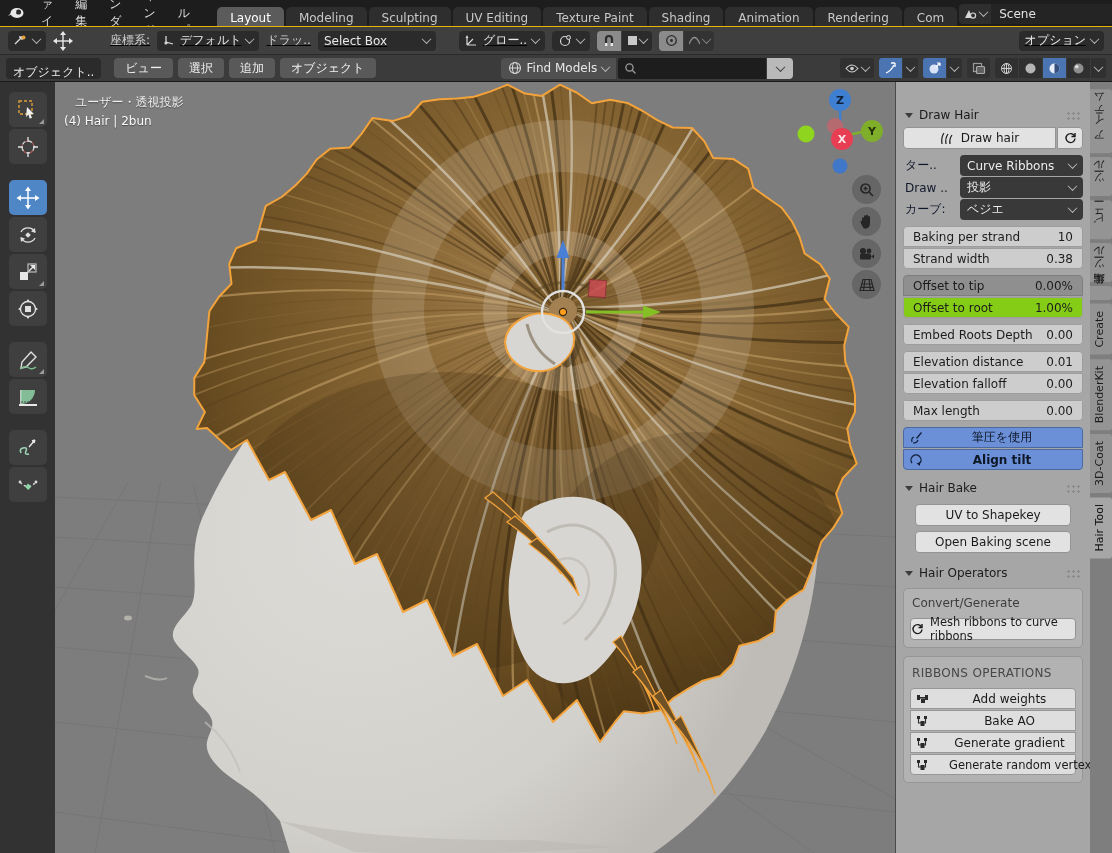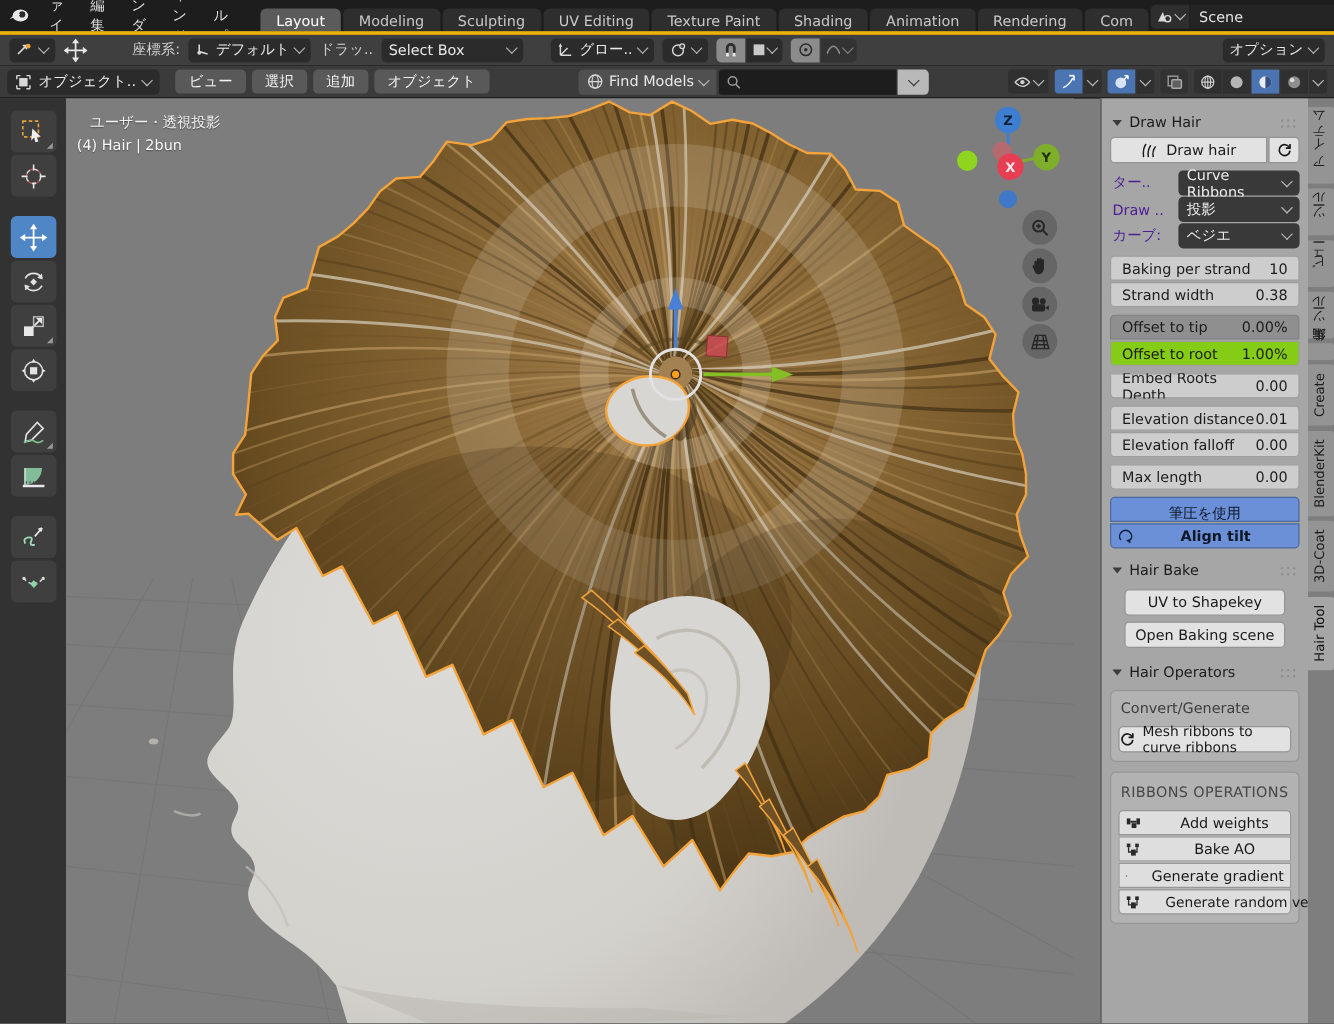--- a/index.html
+++ b/index.html
@@ -18,38 +18,38 @@
   .wtab { background:#2e2e2e; color:#c8c8c8; font-size:12px; padding:4px 13px 4px;
     border-radius:5px 5px 0 0; margin-right:2px; height:24px; white-space:nowrap; }
   .wtab.active { background:#5b5b5b; color:#ffffff; }
   .scene-wrap { margin-left:auto; display:flex; align-items:center; height:26px; padding-top:1px; }
   .scene-iconbtn { background:#2e2e2e; height:20px; padding:0 4px; border-radius:4px 0 0 4px;
     display:flex; align-items:center; gap:2px; }
   .scene-field { background:#242424; height:20px; width:138px; color:#e3e3e3; font-size:12px;
     display:flex; align-items:center; padding:0 8px; }
   
   .row2 { position:absolute; left:0; top:26px; width:1112px; height:28px; background:#3f3f3f;
-    border-top:3px solid #eab308; display:flex; align-items:center; gap:7px; padding:0 8px; }
+    border-top:1px solid #eab308; display:flex; align-items:center; gap:7px; padding:0 8px;text-decoration:underline; }
   .row3 { position:absolute; left:0; top:54px; width:1112px; height:28px; background:#3b3b3b;
     border-top:1px solid #2a2a2a; border-bottom:1px solid #1a1a1a; display:flex; align-items:center; gap:5px; padding:0 6px; }
   .hlabel { color:#cfcfcf; font-size:12px; white-space:nowrap; }
   .dd { background:#2b2b2b; border-radius:4px; height:20px; color:#e8e8e8; font-size:12px;
     display:flex; align-items:center; gap:5px; padding:0 6px; white-space:nowrap; }
   .chev { width:7px; height:7px; border-right:1.5px solid #b5b5b5; border-bottom:1.5px solid #b5b5b5;
     transform:rotate(45deg) translate(-1px,-1px); display:inline-block; }
   .chev.dark { border-color:#3c3c3c; }
   .sq-toggle { width:24px; height:20px; background:#8b8b8b; border-radius:4px 0 0 4px;
     display:flex; align-items:center; justify-content:center; }
   .sq-dd { width:30px; height:20px; background:#2b2b2b; border-radius:0 4px 4px 0;
     display:flex; align-items:center; justify-content:center; gap:3px; margin-left:1px; }
   .menu-btn { background:#595959; border-radius:4px; color:#f2f2f2; font-size:12px;
     height:20px; padding:0 11px; display:flex; align-items:center; }
   .mode-dd { background:#2b2b2b; border-radius:4px; height:21px; color:#ececec; font-size:12px;
-    display:flex; align-items:center; gap:6px; padding:0 7px; }
-  .find-wrap { display:flex; align-items:center; margin-left:69px; }
+    display:flex; align-items:center; gap:6px; padding:0 7px;flex-direction:column; }
+  .find-wrap { display:flex; align-items:center; margin-left:120px; }
   .find-btn { background:#505050; border-radius:4px 0 0 4px; height:21px; color:#e8e8e8; font-size:12px;
     display:flex; align-items:center; gap:5px; padding:0 7px; }
   .find-search { background:#1d1d1d; height:21px; width:148px; display:flex; align-items:center;
     padding:0 6px; margin-left:2px; border-radius:3px 0 0 3px; }
   .find-search input { background:transparent; border:none; outline:none; color:#ddd; width:110px; font-size:12px; }
   .find-chev { background:#b9b9b9; width:26px; height:21px; border-radius:0 4px 4px 0;
     display:flex; align-items:center; justify-content:center; margin-left:1px; }
   .icbtn { min-width:23px; height:20px; background:#303030; display:flex; align-items:center;
     justify-content:center; border-radius:3px; }
   .icbtn.blue { background:#4a74b2; }
@@ -66,50 +66,50 @@
   .tbtn.gap { margin-top:14px; }
   .tbtn .corner { position:absolute; right:3px; bottom:3px; width:0; height:0;
     border-left:5px solid transparent; border-bottom:5px solid #9a9a9a; }
   
   .viewport { position:absolute; left:55px; top:82px; width:840px; height:771px; background:#7d7d7d; overflow:hidden; }
   .vp-text1 { position:absolute; left:20px; top:12px; color:#f0f0f0; font-size:12px; text-shadow:0 1px 1px rgba(0,0,0,.4); }
   .vp-text2 { position:absolute; left:9px; top:32px; color:#fafafa; font-size:12px; text-shadow:0 1px 1px rgba(0,0,0,.4); }
   .navbtn { position:absolute; left:797px; width:29px; height:29px; border-radius:50%;
     background:rgba(97,97,97,.85); display:flex; align-items:center; justify-content:center; }
   
-  .sidebar { position:absolute; right:22px; top:82px; width:173px; height:771px; background:#a6a6a6;
-    padding:8px 7px; font-size:12px; overflow:hidden; border-left:1px solid #4a4a4a; }
+  .sidebar { position:absolute; right:22px; top:82px; width:195px; height:771px; background:#a6a6a6;
+    padding:21px 7px; font-size:12px; overflow:hidden; border-left:1px solid #4a4a4a; }
   .phead { display:flex; align-items:center; color:#1b1b1b; padding:5px 2px 4px; gap:6px; }
   .tri { width:0; height:0; border-left:4px solid transparent; border-right:4px solid transparent;
     border-top:5px solid #3c3c3c; }
   .dots { margin-left:auto; width:15px; height:9px;
     background-image:radial-gradient(#8a8a8a 1px, transparent 1.3px); background-size:5px 5px; }
   .bigbtn-row { display:flex; gap:1px; margin:1px 0 6px; }
   .lightbtn { background:#e2e2e2; border:1px solid #939393; border-radius:4px; height:22px;
     color:#1a1a1a; display:flex; align-items:center; justify-content:center; gap:6px; }
   .bigbtn-row .main { flex:1; border-radius:4px 0 0 4px; }
   .bigbtn-row .refresh { width:26px; border-radius:0 4px 4px 0; }
   .prow { display:flex; align-items:center; margin:1px 0; }
-  .plabel { width:57px; color:#4c1d95; padding-left:2px; white-space:nowrap; overflow:hidden; }
+  .plabel { width:57px; color:#0f172a; padding-left:2px; white-space:nowrap; overflow:hidden; }
   .darksel { flex:1; background:#393939; border-radius:4px; height:21px; color:#ececec;
     display:flex; align-items:center; padding:0 7px; }
   .darksel .chev { margin-left:auto; }
   .numgroup { margin:6px 0; border-radius:4px; overflow:hidden; display:flex; flex-direction:column; gap:1px; }
   .numfield { background:#cdcdcd; border:1px solid #9d9d9d; height:21px; display:flex;
     align-items:center; justify-content:space-between; color:#1c1c1c; padding:0 9px; }
   .numgroup .numfield { border-radius:0; }
   .numgroup .numfield:first-child { border-radius:4px 4px 0 0; }
   .numgroup .numfield:last-child { border-radius:0 0 4px 4px; }
   .numgroup .single { border-radius:4px; }
   .numfield.darker { background:#8f8f8f; border-color:#7e7e7e; }
   .numfield.lighter { background:#84cc16; }
   .bluegroup { margin:6px 0; display:flex; flex-direction:column; gap:1px; }
   .bluebtn { background:#6b90d8; border:1px solid #49699f; height:21px; color:#0e1726;
     display:flex; align-items:center; padding:0 6px; gap:5px; }
-  .bluebtn:first-child { border-radius:4px 4px 0 0;flex-direction:column; }
+  .bluebtn:first-child { border-radius:4px 4px 0 0; }
   .bluebtn:last-child { border-radius:0 0 4px 4px;font-weight:bold; }
   .bluebtn .lbl { flex:1; text-align:center; }
   .wide { margin:5px 12px; }
   .subbox { background:#b2b2b2; border:1px solid #969696; border-radius:5px; padding:7px 6px; margin:4px 0 8px; }
   .subbox .grouplabel { color:#3d3d3d; margin:0 0 8px 2px; }
   .opsbtn { background:#dedede; border:1px solid #979797; height:21px; color:#1a1a1a;
     display:flex; align-items:center; padding:0 5px; gap:20px; }
   .opsgroup { display:flex; flex-direction:column; gap:1px; margin-top:8px; }
   .opsgroup .opsbtn:first-child { border-radius:4px 4px 0 0; }
   .opsgroup .opsbtn:last-child { border-radius:0 0 4px 4px; }

